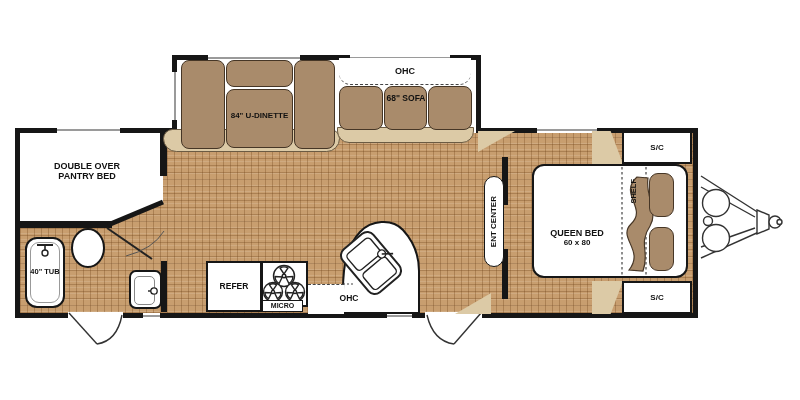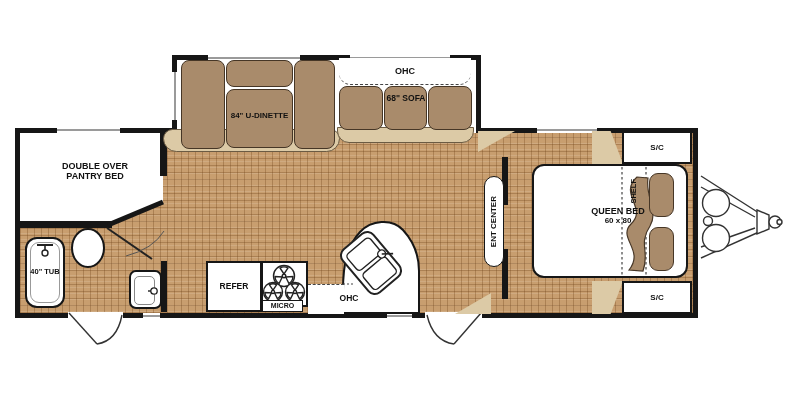--- a/index.html
+++ b/index.html
@@ -219,27 +219,27 @@
     <span class="lbl f8">S/C</span>
   </div>
 
   <div class="abs brown" style="left:649px;top:173px;width:25px;height:44px;border-radius:9px;"></div>
   <div class="abs brown" style="left:649px;top:227px;width:25px;height:44px;border-radius:9px;"></div>
 
   <div class="abs vtext" style="left:625px;top:167px;width:18px;height:48px;">
     <span class="lbl f75">SHELF</span>
   </div>
 
-  <div class="abs lbl" style="left:535px;top:206px;width:84px;padding-left:41px;">
+  <div class="abs lbl" style="left:535px;top:228px;width:84px;">
     <div class="f9">QUEEN BED</div>
     <div class="f8">60 x 80</div>
   </div>
 
   <div class="abs pill vtext" style="left:484px;top:176px;width:20px;height:91px;">
     <span class="lbl f8">ENT CENTER</span>
   </div>
 
-  <div class="abs lbl f9" style="left:32px;top:161px;width:126px;">
+  <div class="abs lbl f9" style="left:24px;top:161px;width:126px;">
     <div>DOUBLE OVER</div>
     <div>PANTRY BED</div>
   </div>
 
 </div>
 
 </body></html>

